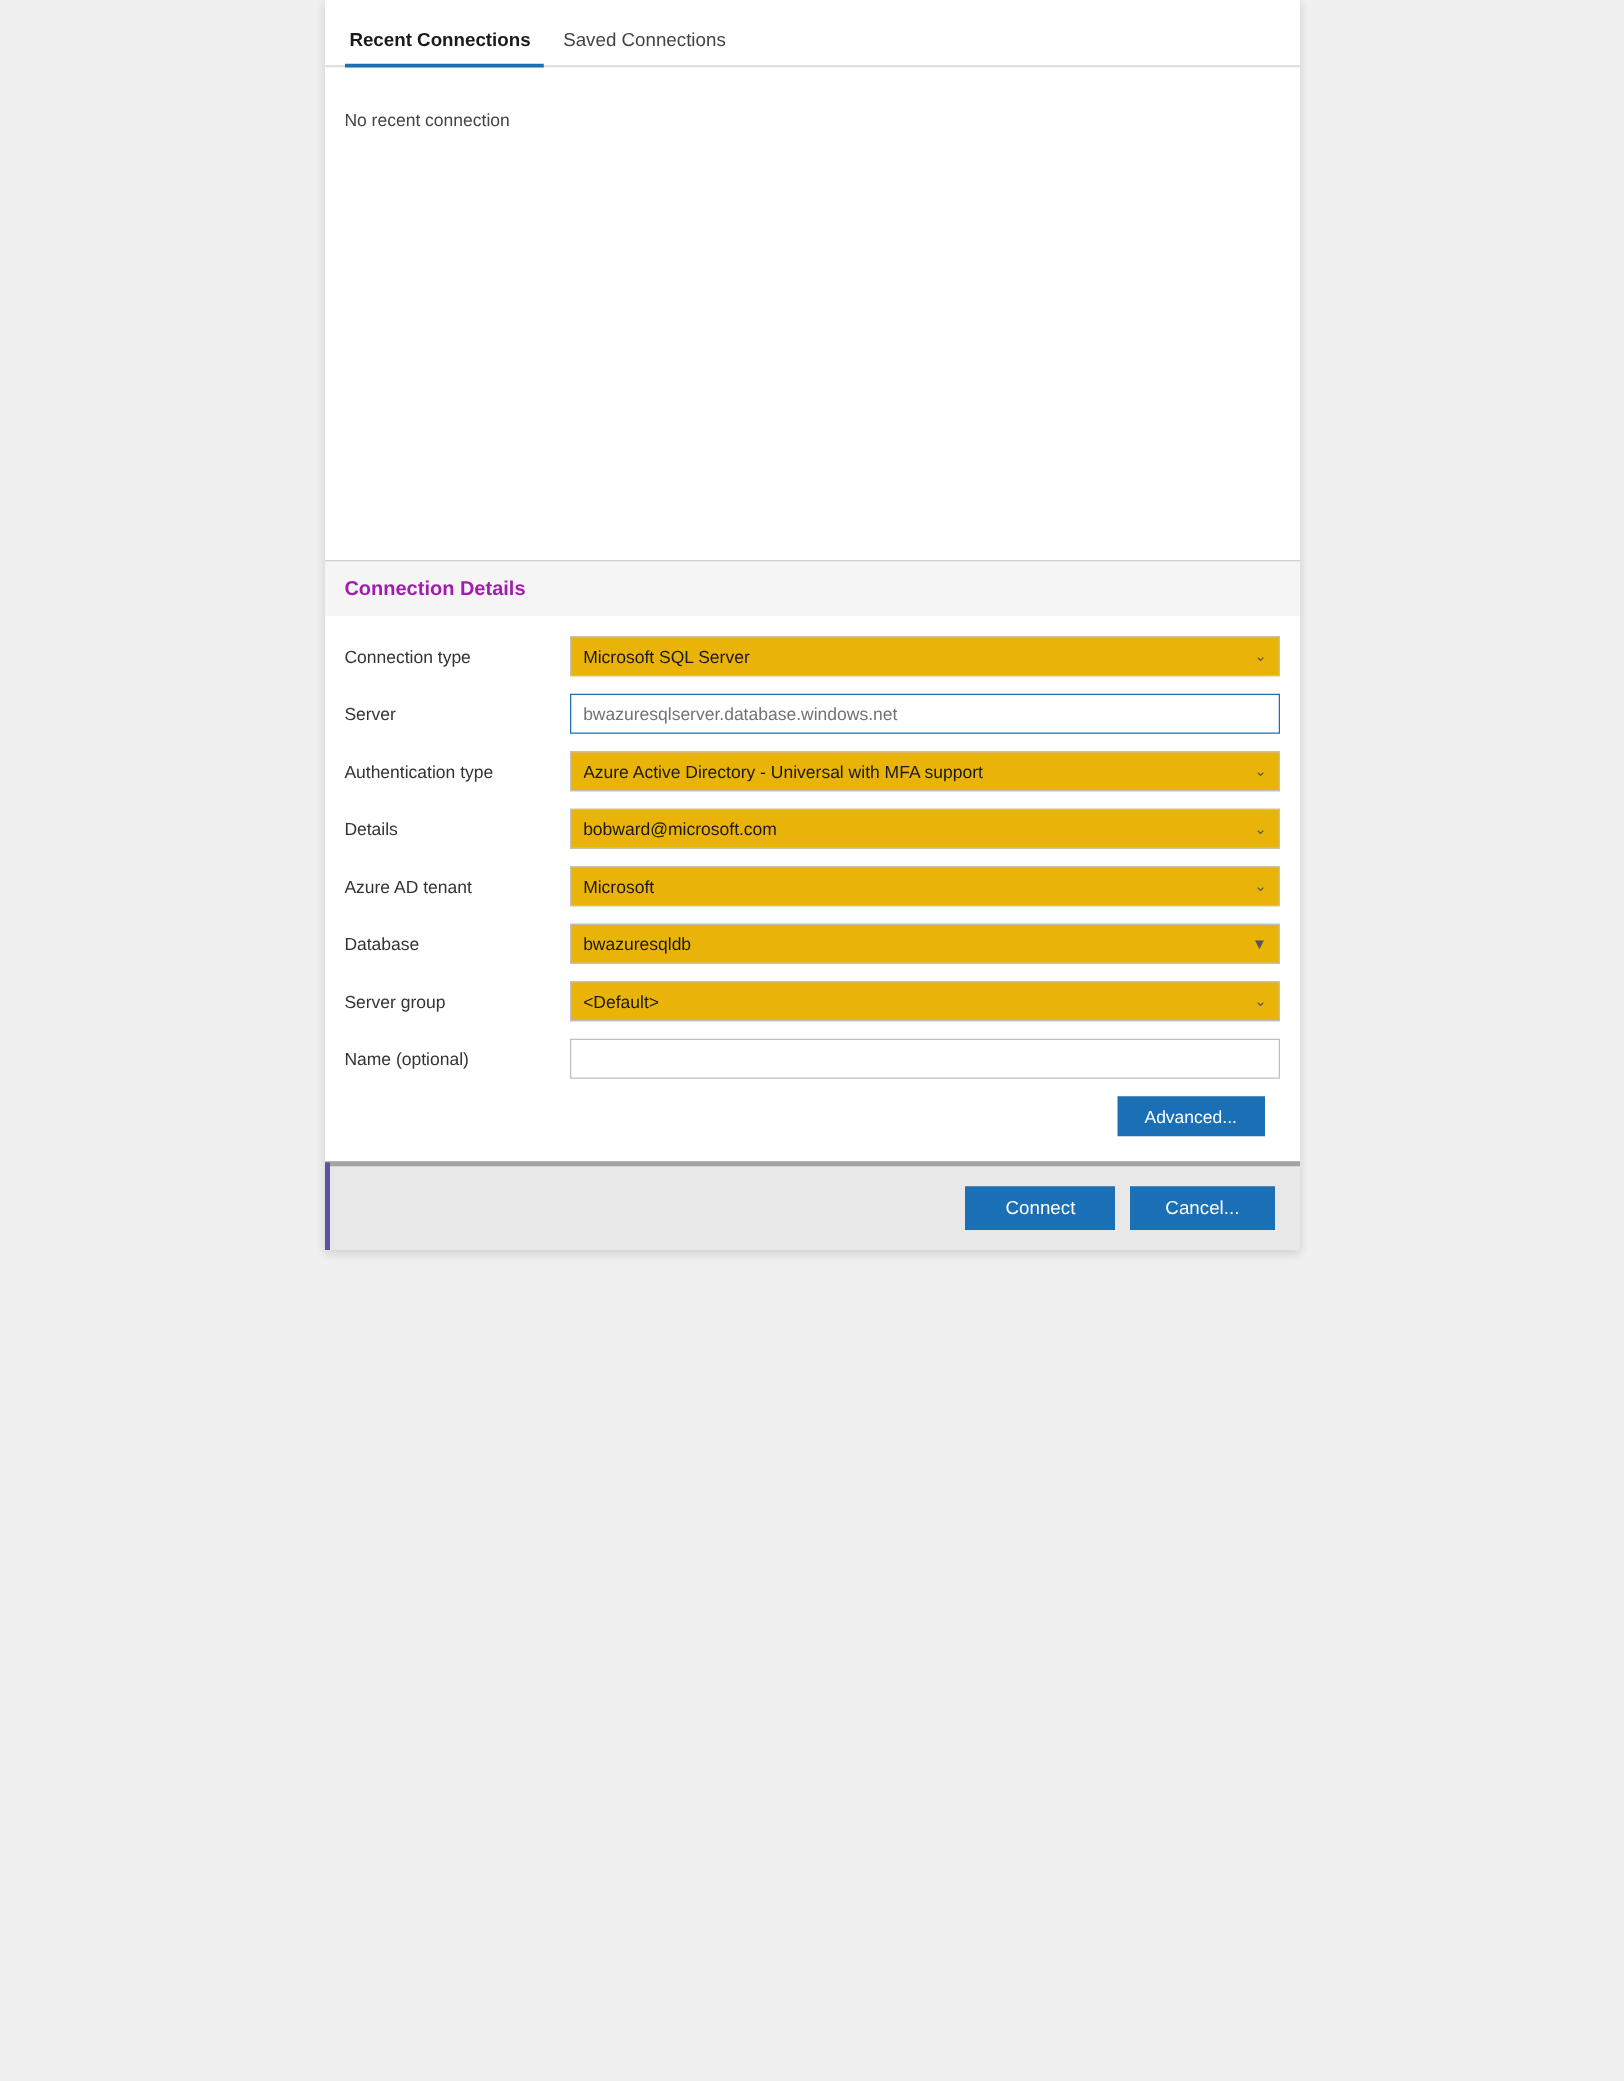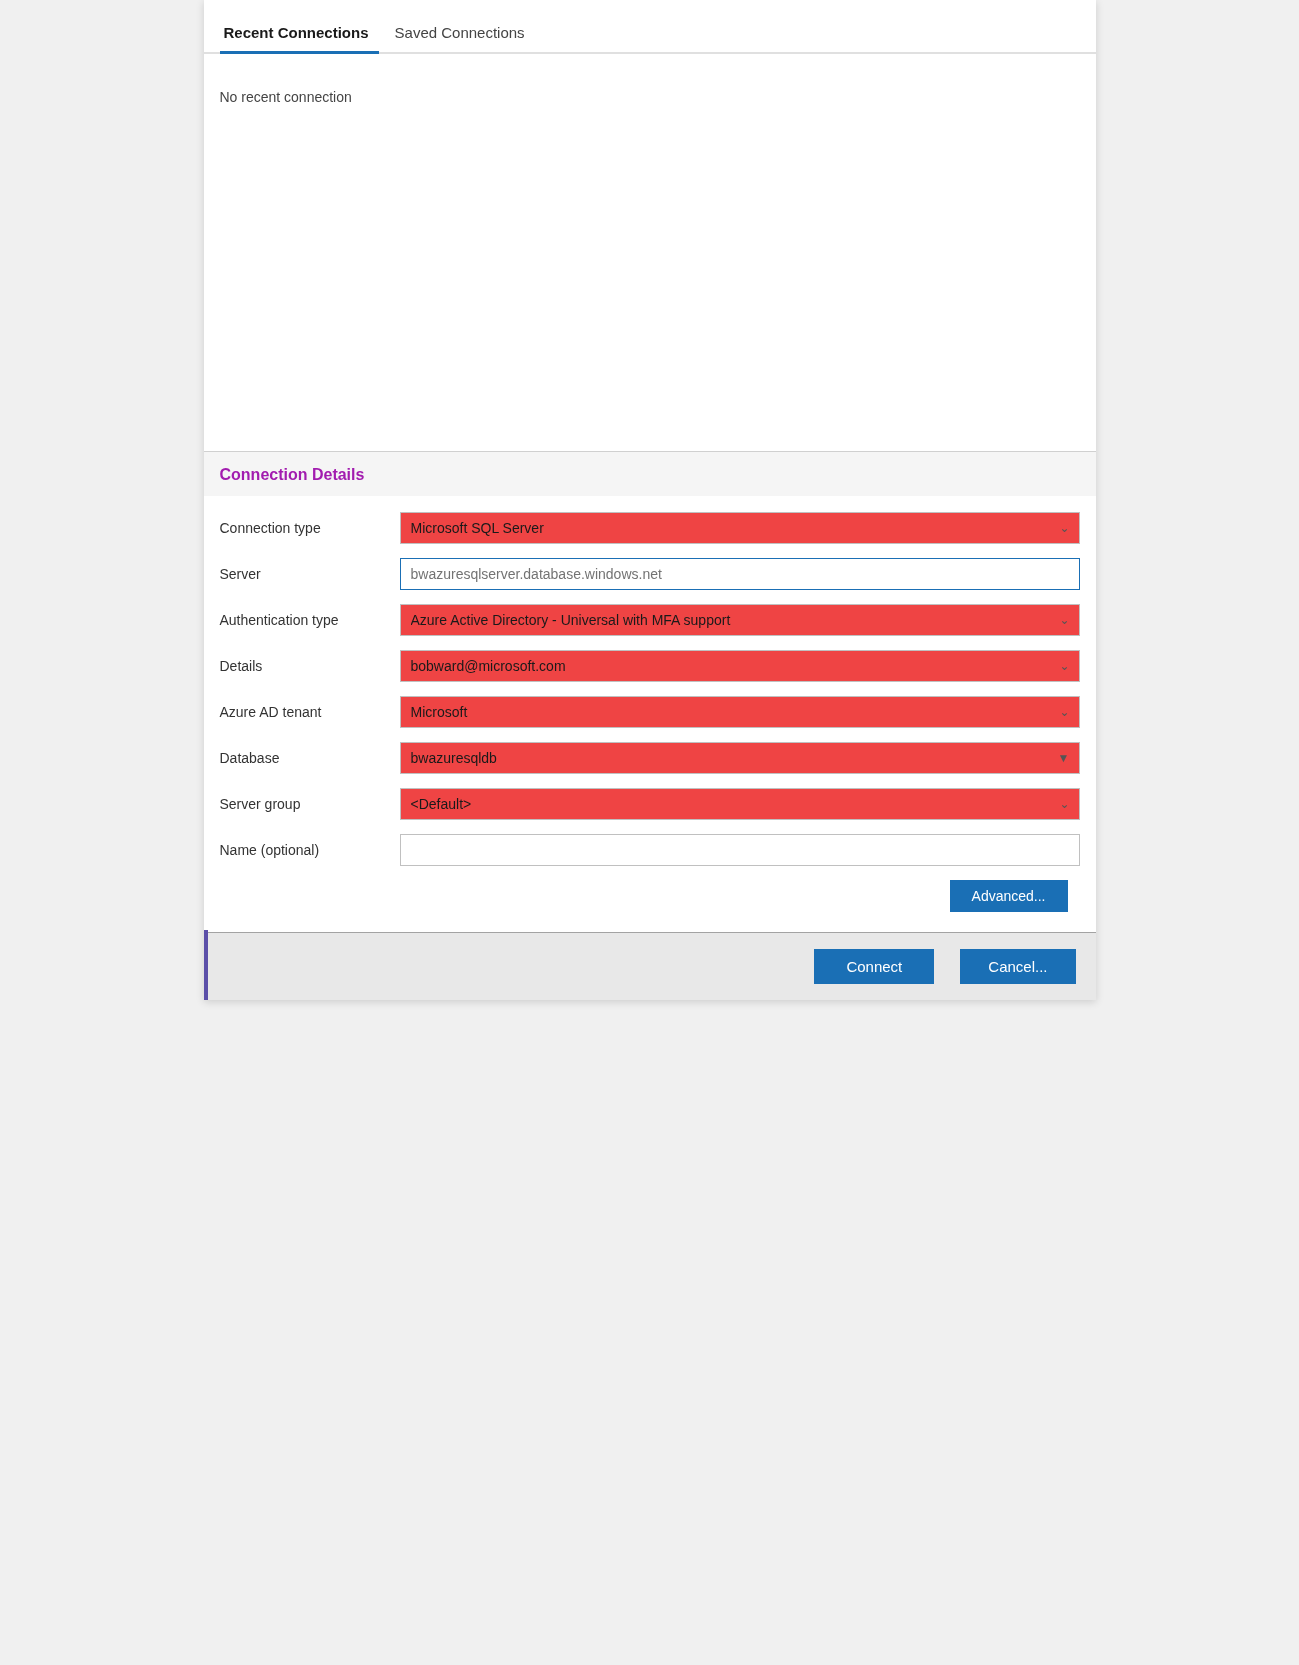--- a/index.html
+++ b/index.html
@@ -12,21 +12,21 @@
     body {
       background: #f0f0f0;
       display: flex;
       justify-content: center;
       align-items: flex-start;
       min-height: 100vh;
       padding: 0;
     }
 
     .dialog {
-      width: 892px;
+      width: 780px;
       background: #ffffff;
       display: flex;
       flex-direction: column;
       min-height: 1000px;
       position: relative;
       box-shadow: 0 2px 8px rgba(0,0,0,0.15);
     }
 
     
     .tabs-bar {
@@ -120,21 +120,21 @@
       pointer-events: none;
       color: #555;
       font-size: 12px;
     }
 
     .select-wrapper select {
       width: 100%;
       padding: 7px 32px 7px 10px;
       font-size: 14px;
       border: 1px solid #c0c0c0;
-      background: #ef4444;
+      background: #eab308;
       color: #1a1a1a;
       appearance: none;
       -webkit-appearance: none;
       cursor: pointer;
       outline: none;
     }
 
     .text-input {
       width: 100%;
       padding: 7px 10px;
@@ -169,22 +169,22 @@
       cursor: pointer;
       font-weight: 500;
     }
 
     
     .bottom-bar {
       background: #e8e8e8;
       padding: 16px 20px;
       display: flex;
       justify-content: flex-end;
-      gap: 26px;
-      border-top: 1px solid #a3a3a3;
+      gap: 12px;
+      border-top: 4px solid #a3a3a3;
     }
 
     .btn-connect {
       background: #1a6fb5;
       color: #ffffff;
       border: none;
       padding: 9px 32px;
       font-size: 15px;
       cursor: pointer;
       font-weight: 500;

